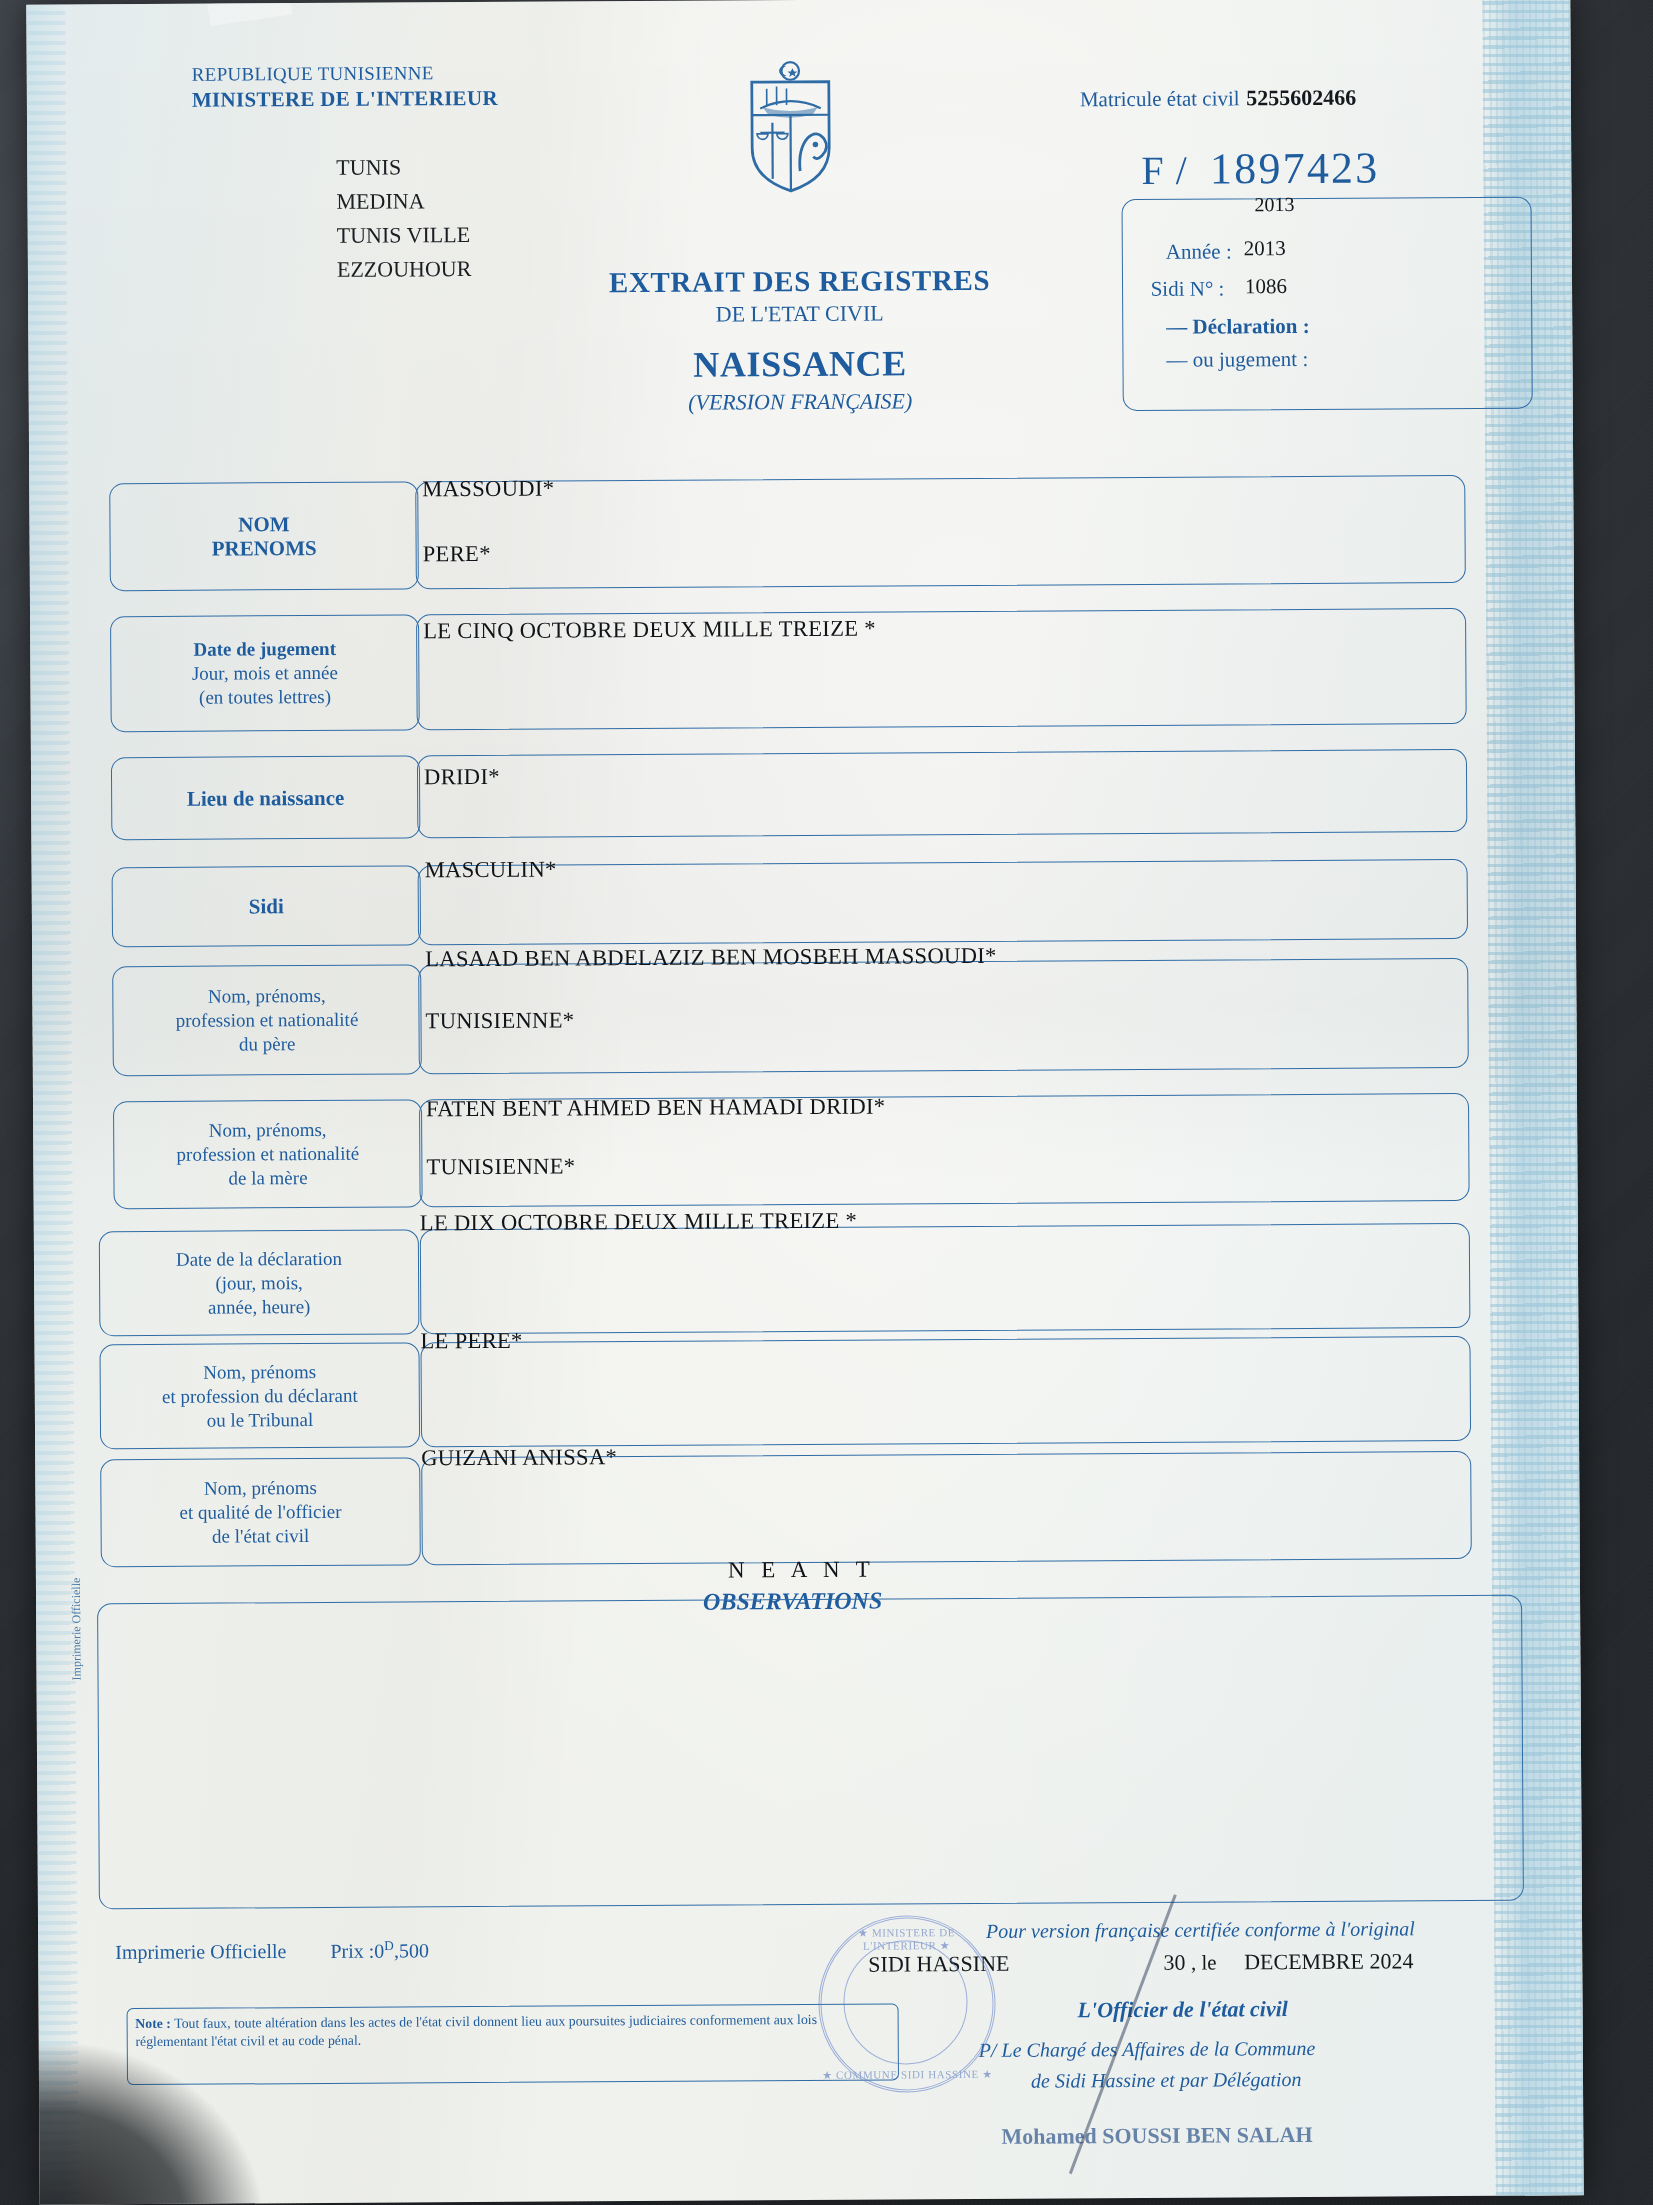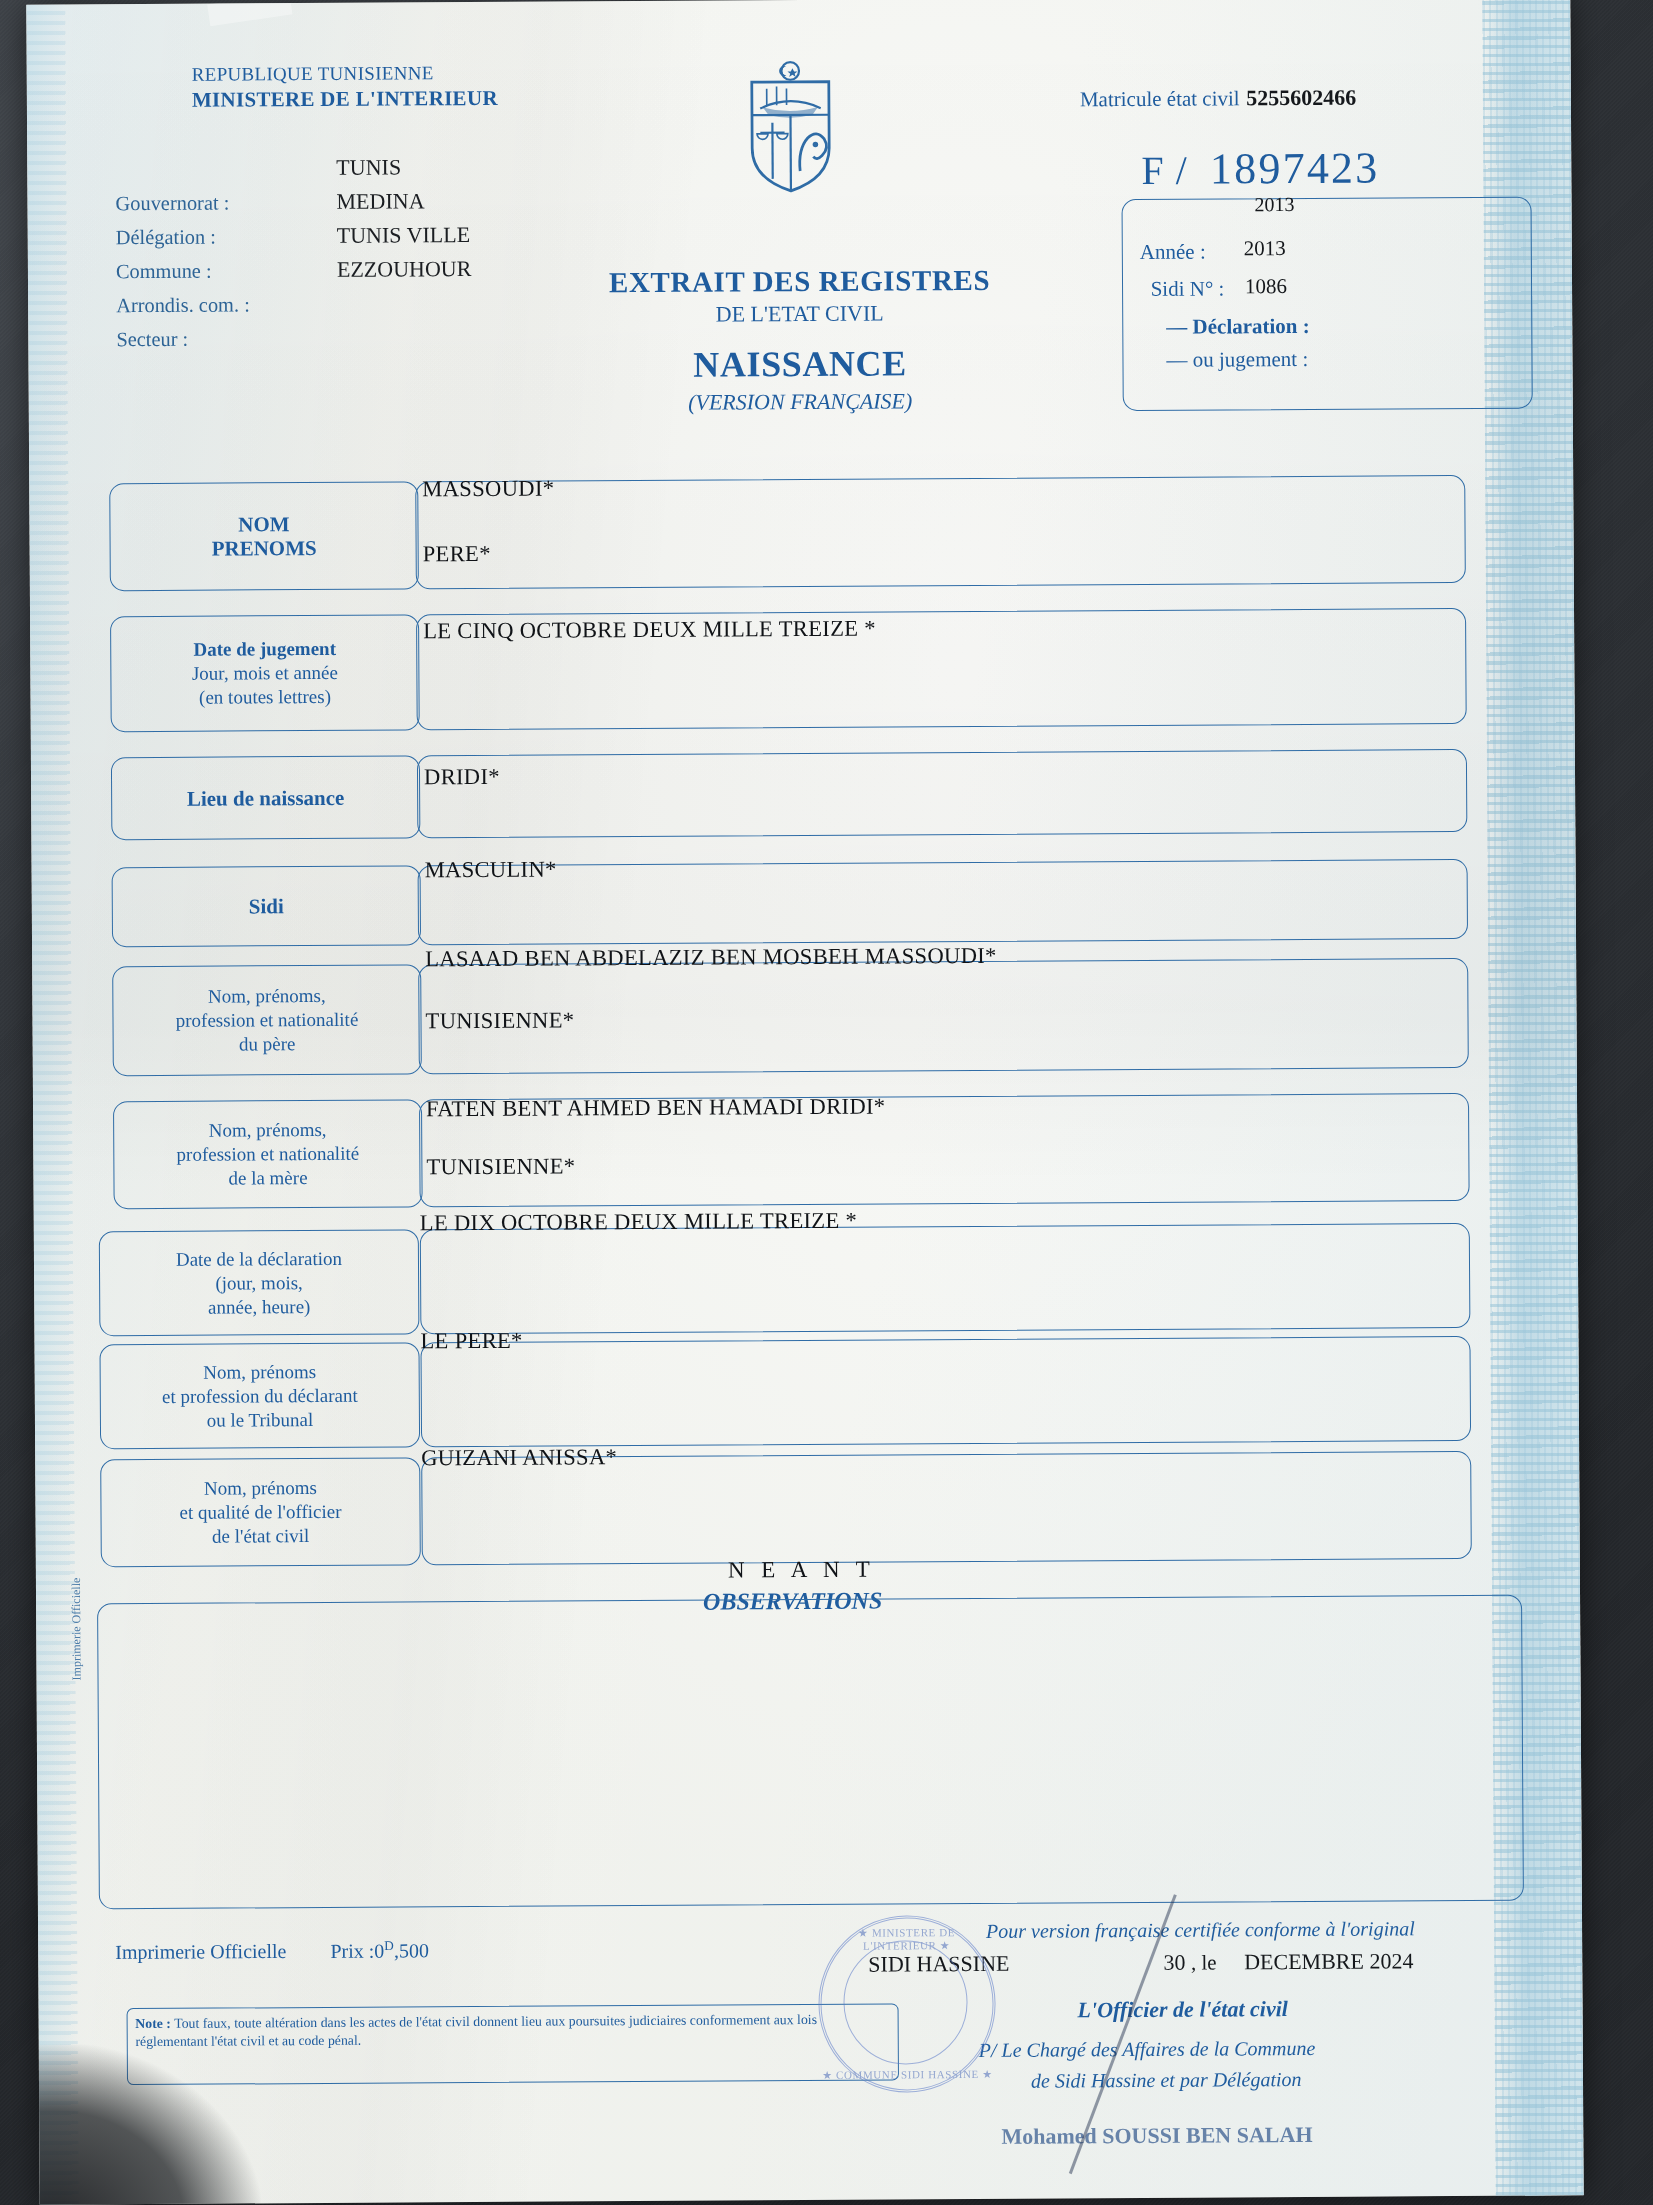--- a/index.html
+++ b/index.html
@@ -387,27 +387,20 @@
       <path d="M45 84 q50 14 100 0 l-10 14 q-40 10 -80 0z" fill="#2f6ca6" opacity="0.5"></path>
       <line x1="62" y1="112" x2="62" y2="214" stroke="#2f6ca6" stroke-width="4"></line>
       <path d="M40 130 h44" stroke="#2f6ca6" stroke-width="4"></path>
       <path d="M34 132 a10 10 0 0 0 20 0z" fill="none" stroke="#2f6ca6" stroke-width="3"></path>
       <path d="M70 132 a10 10 0 0 0 20 0z" fill="none" stroke="#2f6ca6" stroke-width="3"></path>
       <path d="M112 200 q-4 -40 14 -60 q16 -16 30 2 q10 16 -4 30 q-10 10 -16 2" fill="none" stroke="#2f6ca6" stroke-width="5"></path>
       <circle cx="140" cy="152" r="5" fill="#2f6ca6"></circle>
     </svg>
   </div>
 
-  <div class="admin-labels">
-    <div>Gouvernorat :</div>
-    <div>Délégation :</div>
-    <div>Commune :</div>
-    <div>Arrondis. com. :</div>
-    <div>Secteur :</div>
-  </div>
   <div class="admin-values">
     <div>TUNIS</div>
     <div>MEDINA</div>
     <div>TUNIS VILLE</div>
     <div>EZZOUHOUR</div>
   </div>
 
   <div class="title-block">
     <div class="title-1">EXTRAIT DES REGISTRES</div>
     <div class="title-2">DE L'ETAT CIVIL</div>
@@ -416,21 +409,21 @@
   </div>
 
   <div class="matricule">
     <span>Matricule état civil</span><b>5255602466</b>
   </div>
   <div class="serial">
     <span>F /</span><span class="num">1897423</span>
   </div>
 
   <div class="acte-box">
-    <div class="lbl" style="left:17px; top:40px;">Année :</div>
+    <div class="lbl" style="left:43px; top:40px;">Année :</div>
     <div class="annee-val" style="left:121px; top:37px;">2013</div>
     <div class="lbl" style="left:27.6px; top:77px;">Sidi N° :</div>
     <div class="acte-val" style="left:122px; top:75px;">1086</div>
     <div class="lbl" style="left:43px; top:115px;font-weight:bold;">— Déclaration :</div>
     <div class="lbl" style="left:43px; top:148px;">— ou jugement :</div>
   </div>
 
   <div class="annee-val" style="left:1227px; top:196px; font-size:20px;">2013</div>
 
   <div class="row-label bold" style="left:80px; top:479px; width:309px; height:108px;">

